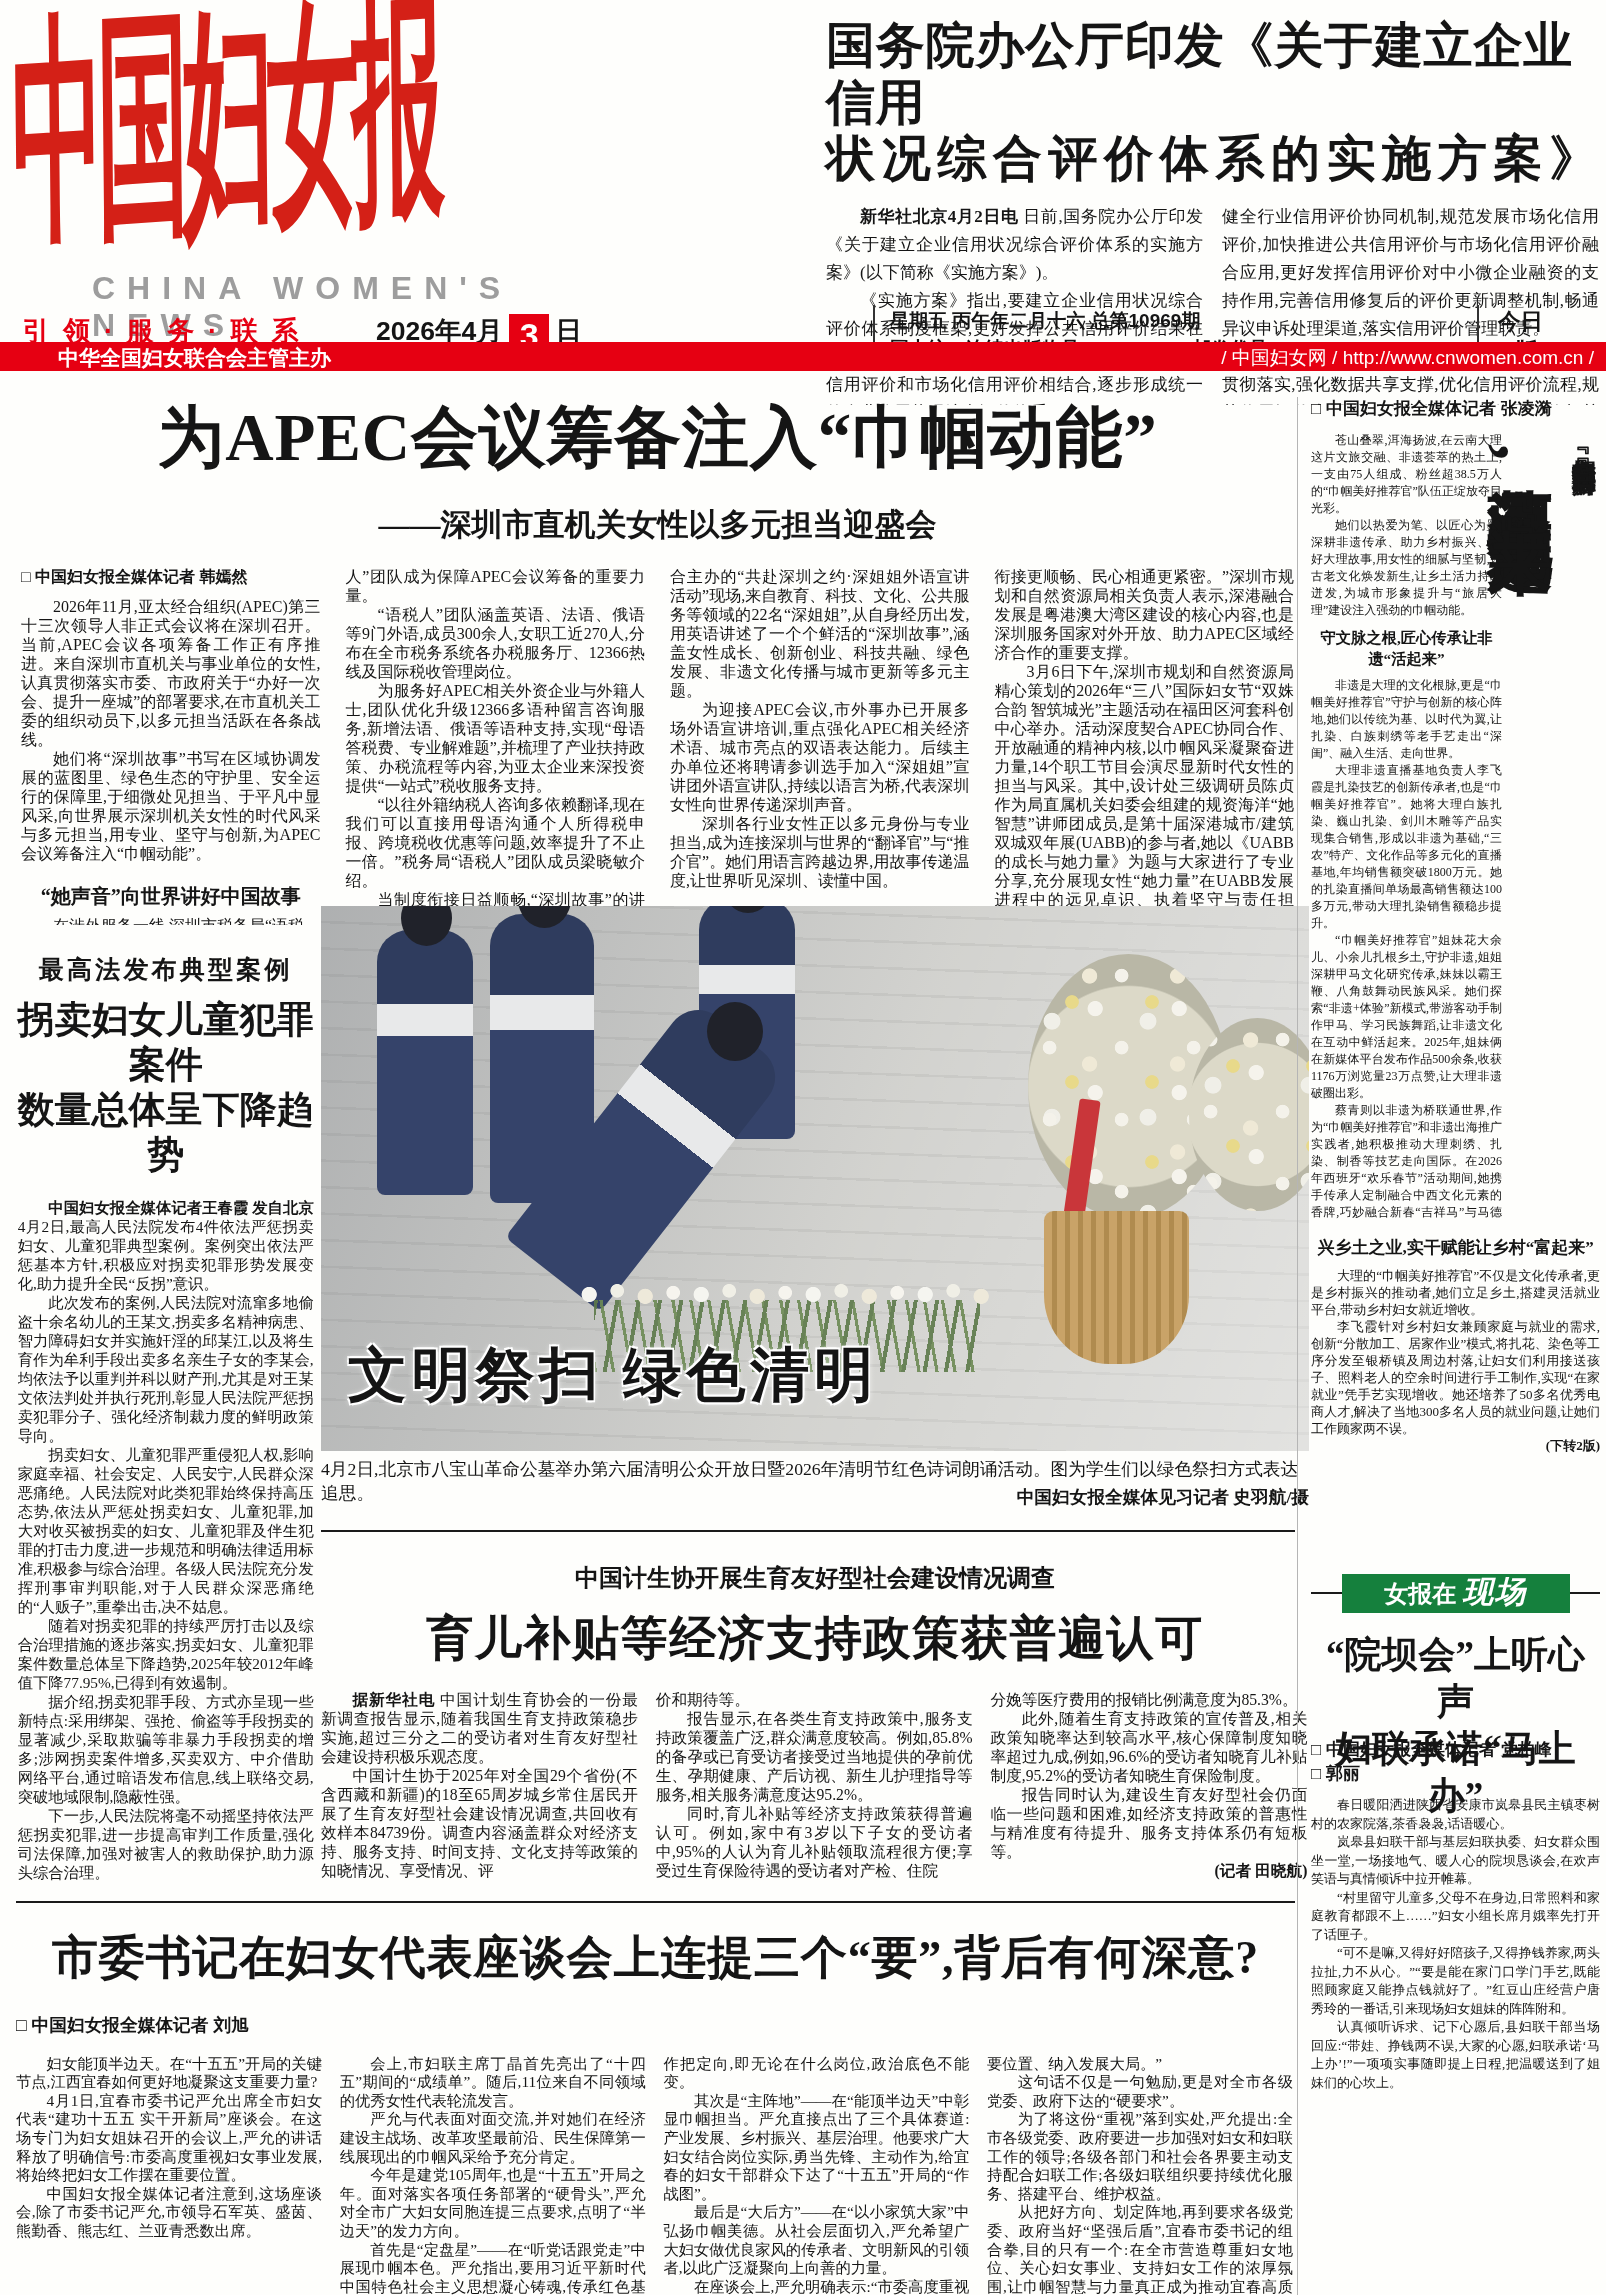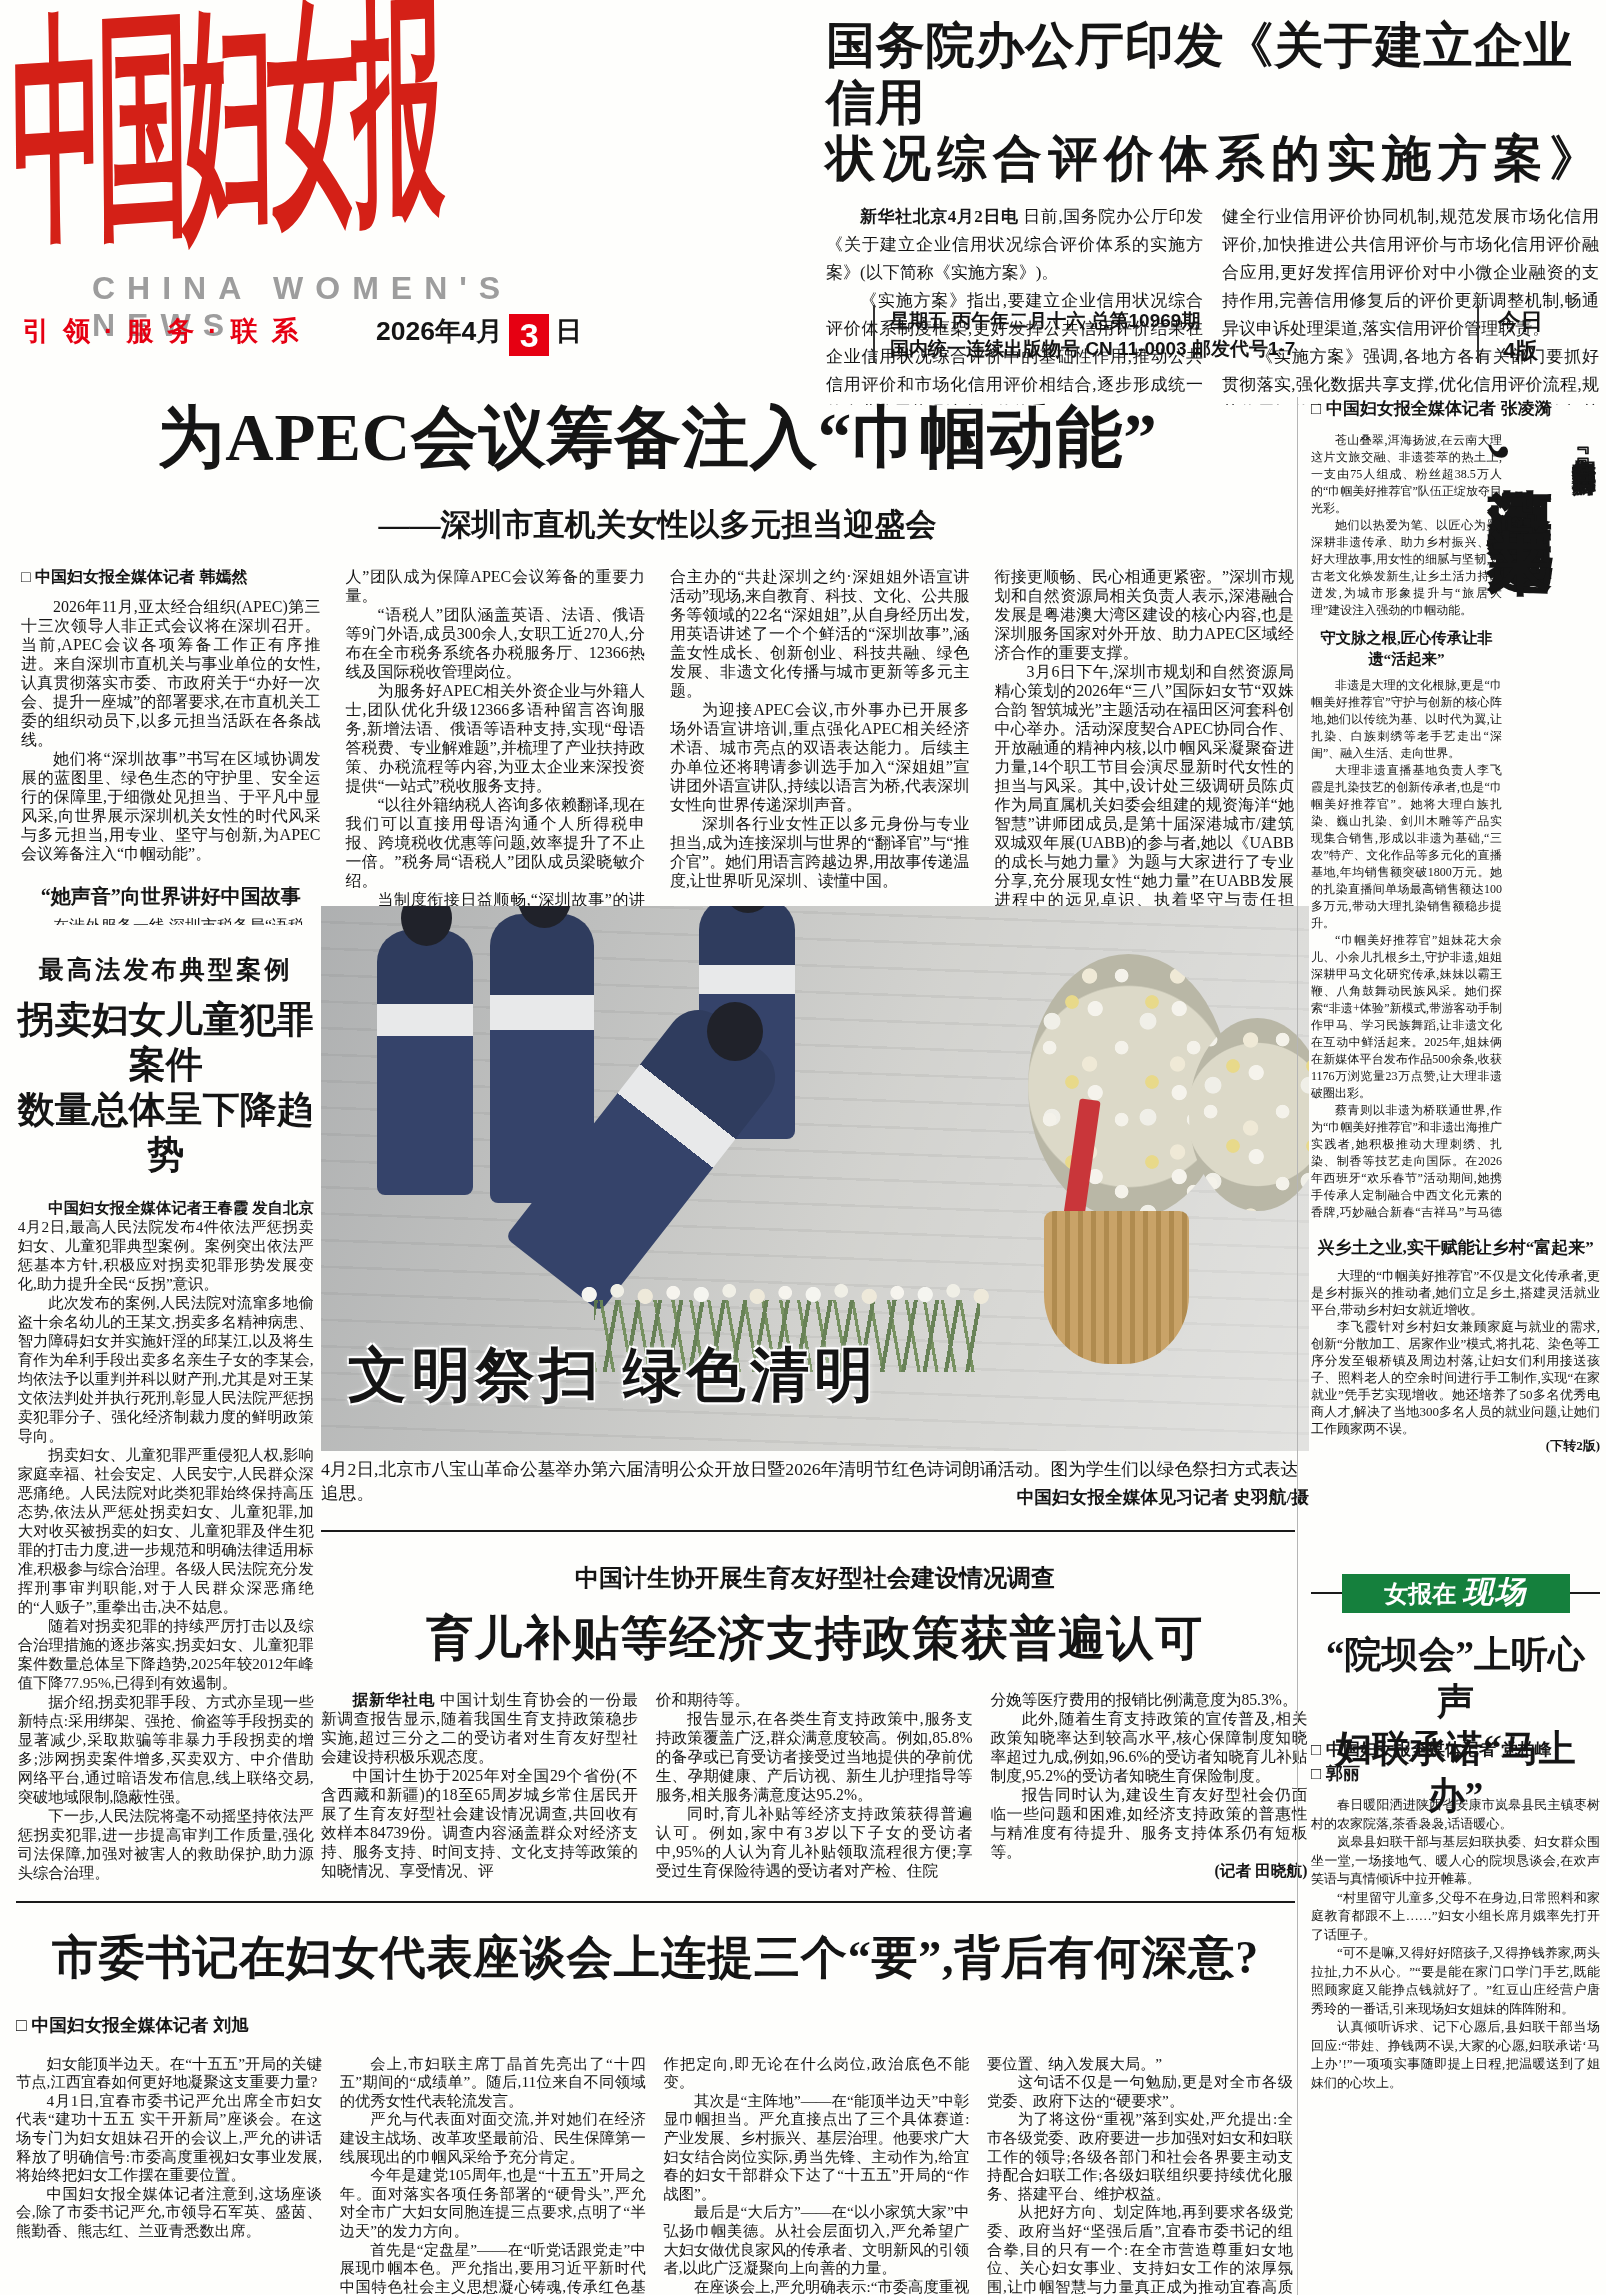--- a/index.html
+++ b/index.html
@@ -145,20 +145,24 @@
       <div>星期五 丙午年二月十六 总第10969期</div>
       <div>国内统一连续出版物号 CN 11-0003 邮发代号1-7</div>
     </div>
     <div class="vsep" style="left:1477px;top:-1.6px"></div>
     <div class="today">
       <div>今日</div>
       <div>4版</div>
     </div>
   </div>
 
+  <div class="redbar sans">
+    <span class="org">中华全国妇女联合会主管主办</span>
+    <span class="site">/ 中国妇女网 / http://www.cnwomen.com.cn /</span>
+  </div>
 
   <section class="apec">
     <h2>为APEC会议筹备注入“巾帼动能”</h2>
     <div class="sub">——深圳市直机关女性以多元担当迎盛会</div>
     <div class="apec-cols">
       <div class="col">
           <p class="para byline">□ 中国妇女报全媒体记者 韩嫣然</p>
           <p class="para">2026年11月,亚太经合组织(APEC)第三十三次领导人非正式会议将在深圳召开。当前,APEC会议各项筹备工作正有序推进。来自深圳市直机关与事业单位的女性,认真贯彻落实市委、市政府关于“办好一次会、提升一座城”的部署要求,在市直机关工委的组织动员下,以多元担当活跃在各条战线。</p>
           <p class="para">她们将“深圳故事”书写在区域协调发展的蓝图里、绿色生态的守护里、安全运行的保障里,于细微处见担当、于平凡中显风采,向世界展示深圳机关女性的时代风采与多元担当,用专业、坚守与创新,为APEC会议筹备注入“巾帼动能”。</p>
           <p class="para sub">“她声音”向世界讲好中国故事</p>

